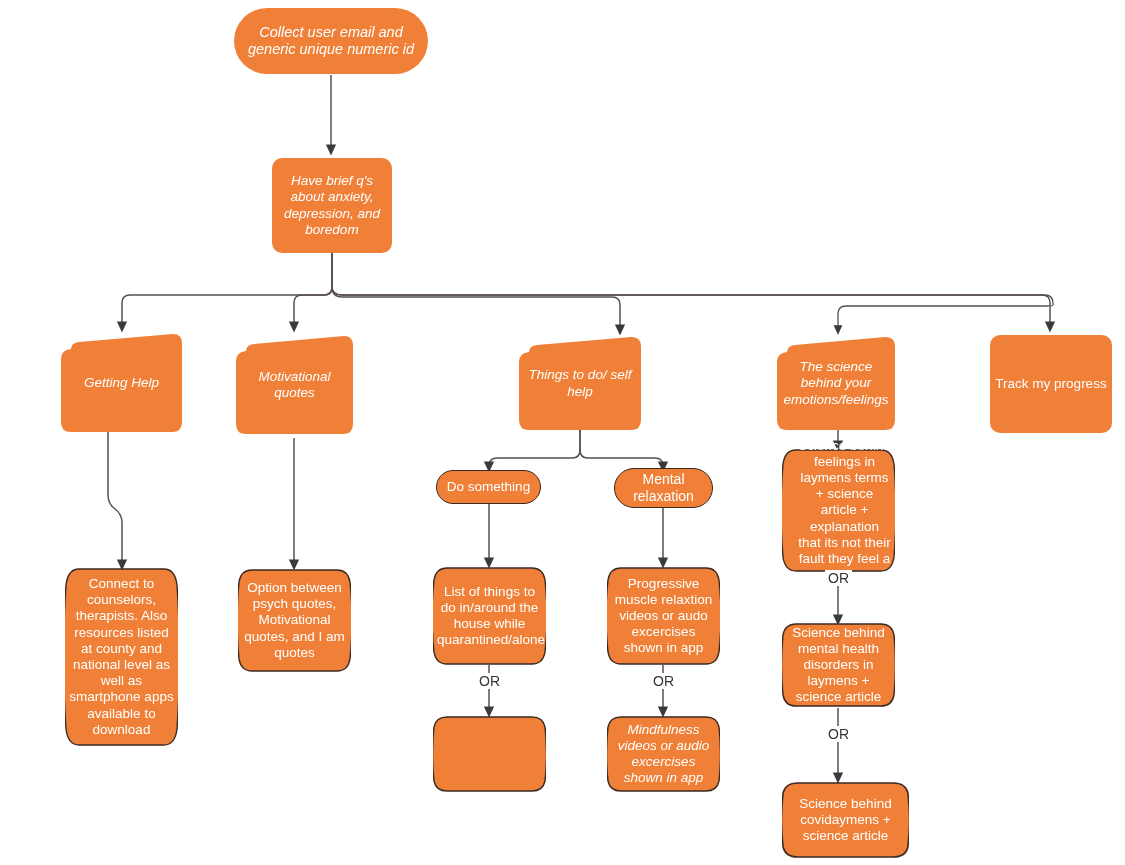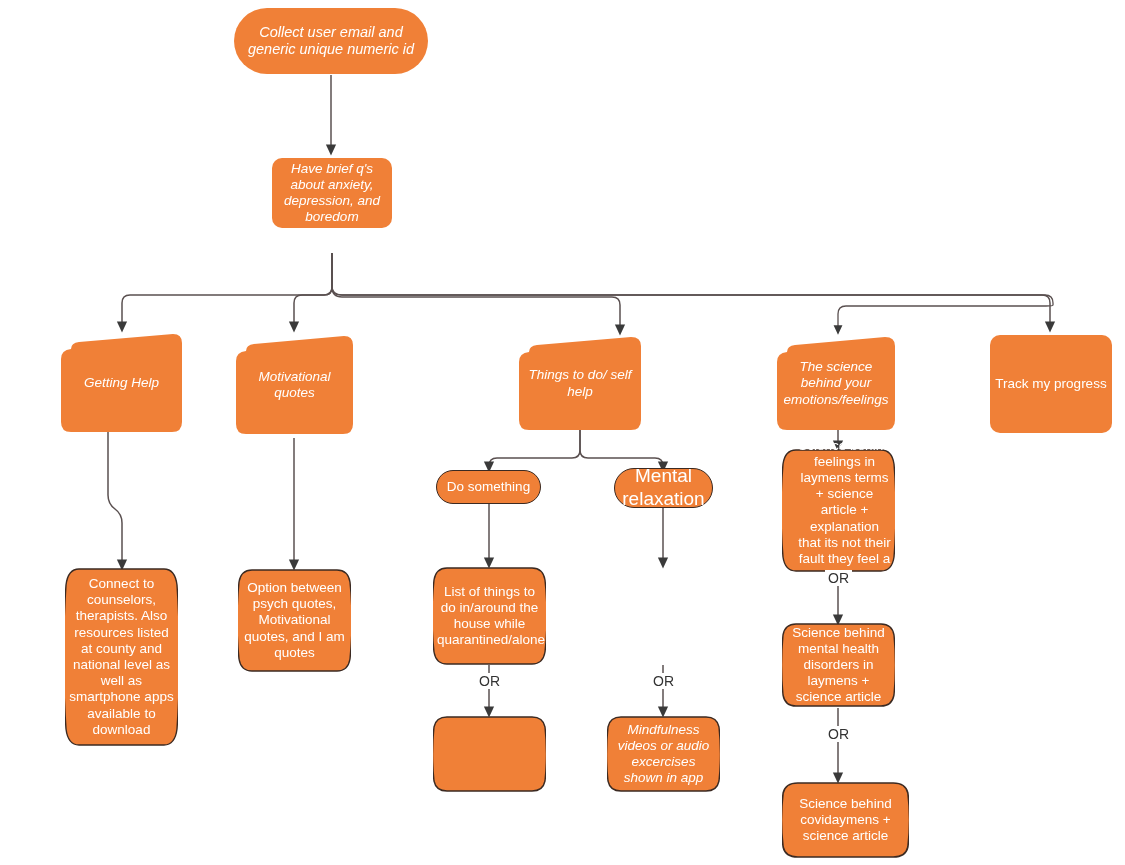--- a/index.html
+++ b/index.html
@@ -145,21 +145,21 @@
       <path d="M838,575 L838,620"></path>
 
       <path d="M838,708 L838,778"></path>
     </g>
   </svg>
 
   <div class="node shape-stadium italic" style="left:234px; top:8px; width:194px; height:66px; font-size:14.5px;font-style:italic;">
     <span class="label">Collect user email and generic unique numeric id</span>
   </div>
 
-  <div class="node shape-rounded italic" style="left:272px; top:158px; width:120px; height:70px; font-size:13.5px;">
+  <div class="node shape-rounded italic" style="left:272px; top:158px; width:120px; height:95px; font-size:13.5px;">
     <span class="label">Have brief q's about anxiety, depression, and boredom</span>
   </div>
 
   <div class="node shape-skew italic" style="left:61px; top:334px; width:121px; height:98px; font-size:13.5px;font-style:italic;">
     <svg class="skewbg" viewBox="0 0 121 98" preserveAspectRatio="none">
       <path d="M10,15 Q10,9 18,8 L112,0 Q121,0 121,9 L121,88 Q121,98 111,98
                L10,98 Q0,98 0,88 L0,25 Q0,16 10,15 Z" fill="#F08037"></path>
     </svg>
     <span class="label">Getting Help</span>
   </div>
@@ -189,21 +189,21 @@
   </div>
 
   <div class="node shape-rounded" style="left:990px; top:335px; width:122px; height:98px; font-size:13.5px;">
     <span class="label">Track my progress</span>
   </div>
 
   <div class="node shape-pill" style="left:436px; top:470px; width:105px; height:34px; font-size:13.5px;">
     <span class="label">Do something</span>
   </div>
 
-  <div class="node shape-pill" style="left:614px; top:468px; width:99px; height:40px; font-size:19px;">
+  <div class="node shape-pill" style="left:614px; top:468px; width:99px; height:40px; font-size:14px;">
     <span class="label">Mental relaxation</span>
   </div>
 
   <div class="node shape-barrel" style="left:65px; top:567px; width:113px; height:180px; font-size:13.5px;">
     <svg class="barrelbg" viewBox="0 0 113 180" preserveAspectRatio="none">
       <path d="M14,2 L99,2 Q110,2 112,18 Q117,90 112,162 Q110,178 99,178
                L14,178 Q3,178 1,162 Q-4,90 1,18 Q3,2 14,2 Z" fill="#F08037" stroke="#3B2A22" stroke-width="1.4"></path>
     </svg>
     <span class="label">Connect to counselors, therapists. Also resources listed at county and national level as well as smartphone apps available to download</span>
   </div>
@@ -224,20 +224,27 @@
     <span class="label">List of things to do in/around the house while quarantined/alone</span>
   </div>
 
   <div class="node shape-barrel" style="left:433px; top:715px; width:113px; height:78px; font-size:13.5px;">
     <svg class="barrelbg" viewBox="0 0 113 78" preserveAspectRatio="none">
       <path d="M14,2 L99,2 Q110,2 112,12 Q115,39 112,66 Q110,76 99,76
                L14,76 Q3,76 1,66 Q-2,39 1,12 Q3,2 14,2 Z" fill="#F08037" stroke="#3B2A22" stroke-width="1.4"></path>
     </svg>
   </div>
 
+  <div class="node shape-barrel" style="left:607px; top:566px; width:113px; height:100px; font-size:13.5px;">
+    <svg class="barrelbg" viewBox="0 0 113 100" preserveAspectRatio="none">
+      <path d="M14,2 L99,2 Q110,2 112,14 Q116,50 112,86 Q110,98 99,98
+               L14,98 Q3,98 1,86 Q-3,50 1,14 Q3,2 14,2 Z" fill="#F08037" stroke="#3B2A22" stroke-width="1.4"></path>
+    </svg>
+    <span class="label">Progressive muscle relaxtion videos or audo excercises shown in app</span>
+  </div>
 
   <div class="node shape-barrel" style="left:607px; top:715px; width:113px; height:78px; font-size:13.5px;font-style:italic;">
     <svg class="barrelbg" viewBox="0 0 113 78" preserveAspectRatio="none">
       <path d="M14,2 L99,2 Q110,2 112,12 Q115,39 112,66 Q110,76 99,76
                L14,76 Q3,76 1,66 Q-2,39 1,12 Q3,2 14,2 Z" fill="#F08037" stroke="#3B2A22" stroke-width="1.4"></path>
     </svg>
     <span class="label">Mindfulness videos or audio excercises shown in app</span>
   </div>
 
   <div class="node shape-barrel" style="left:782px; top:448px; width:113px; height:125px; font-size:13.5px;padding-left:12px;">

